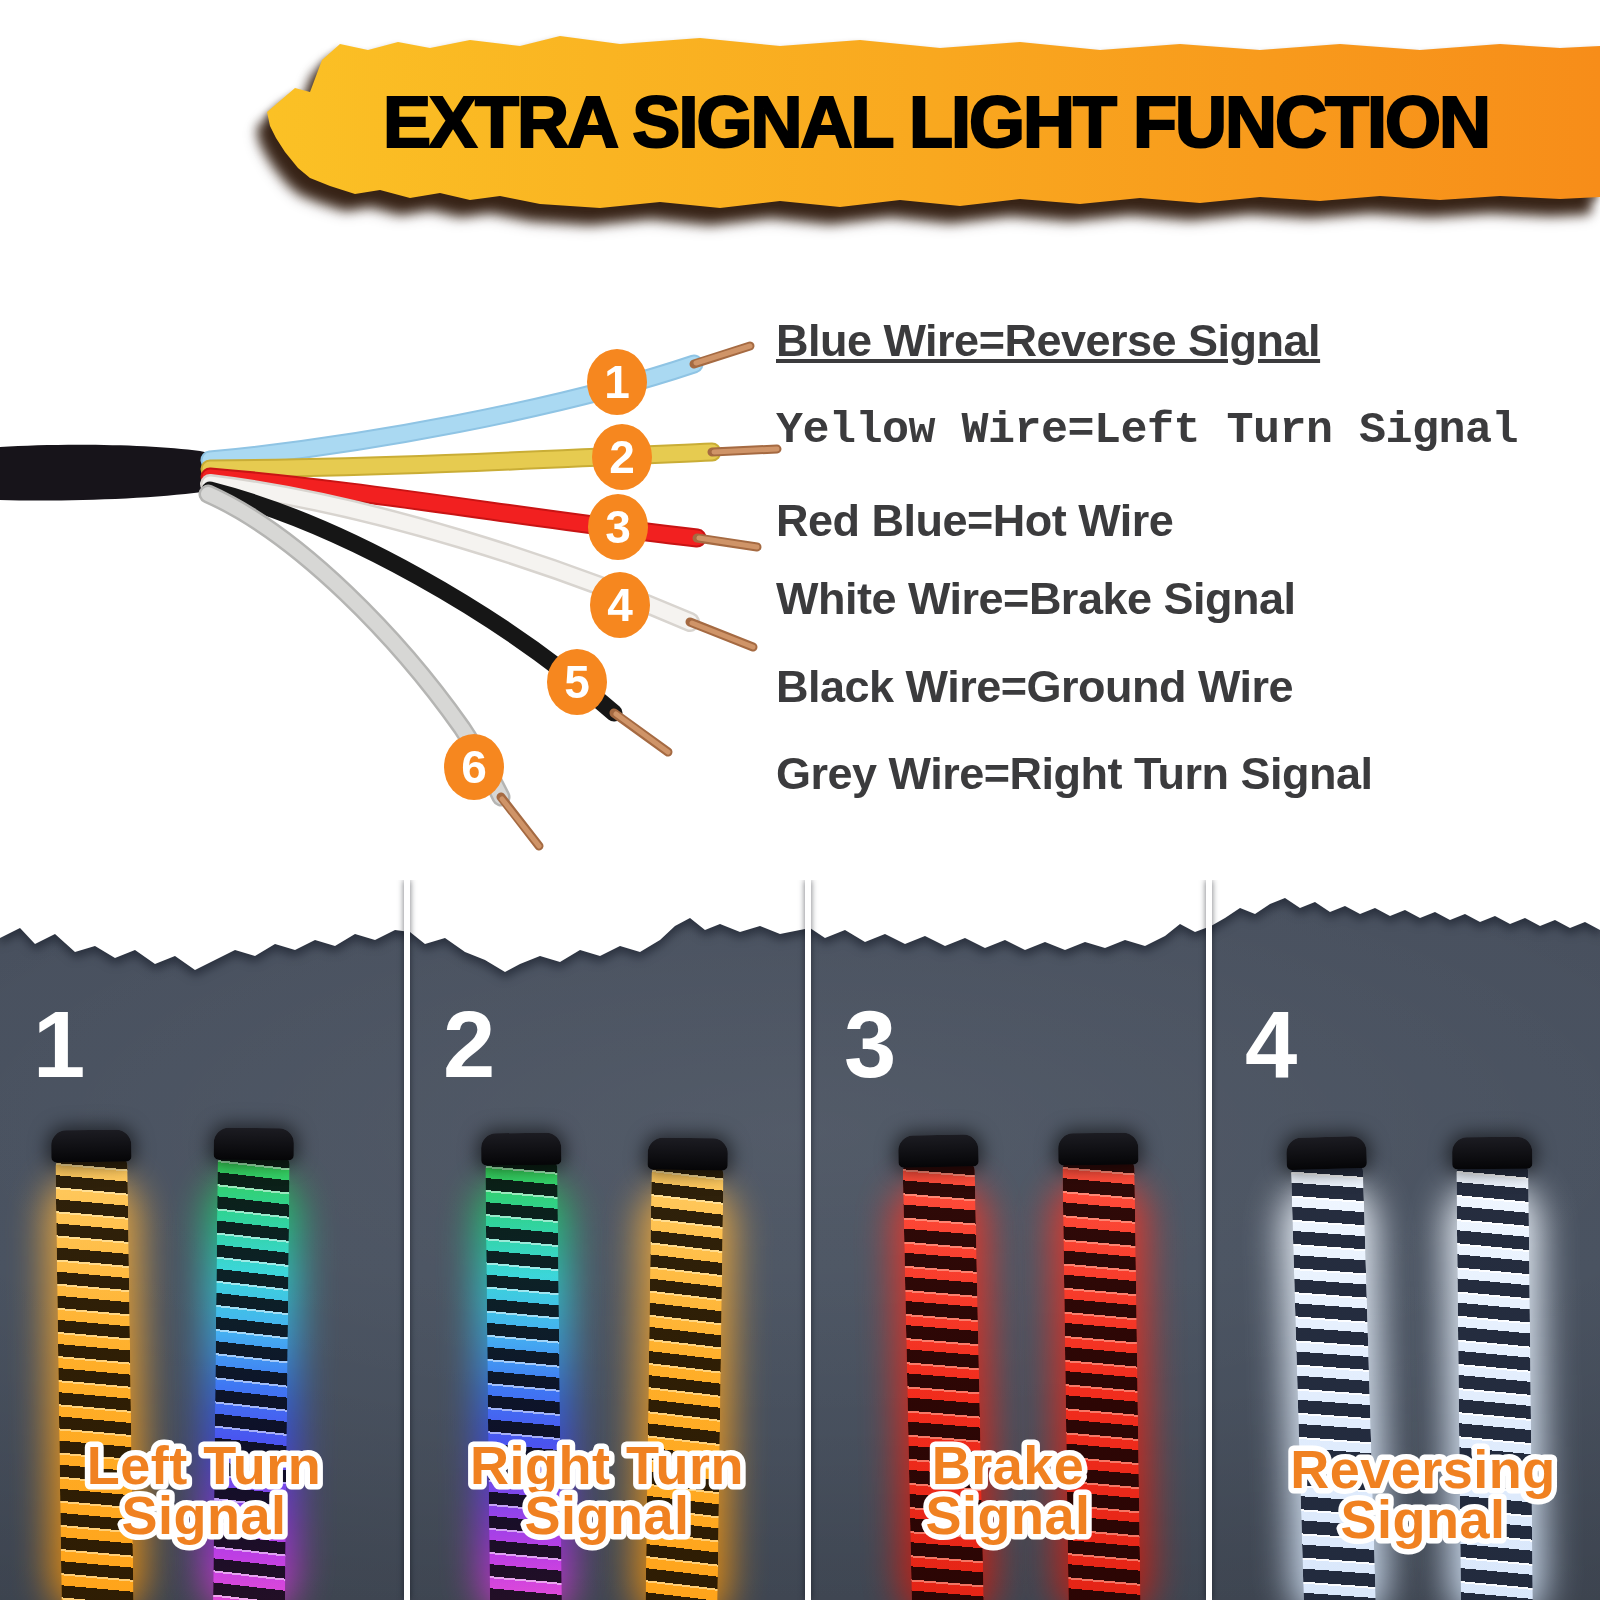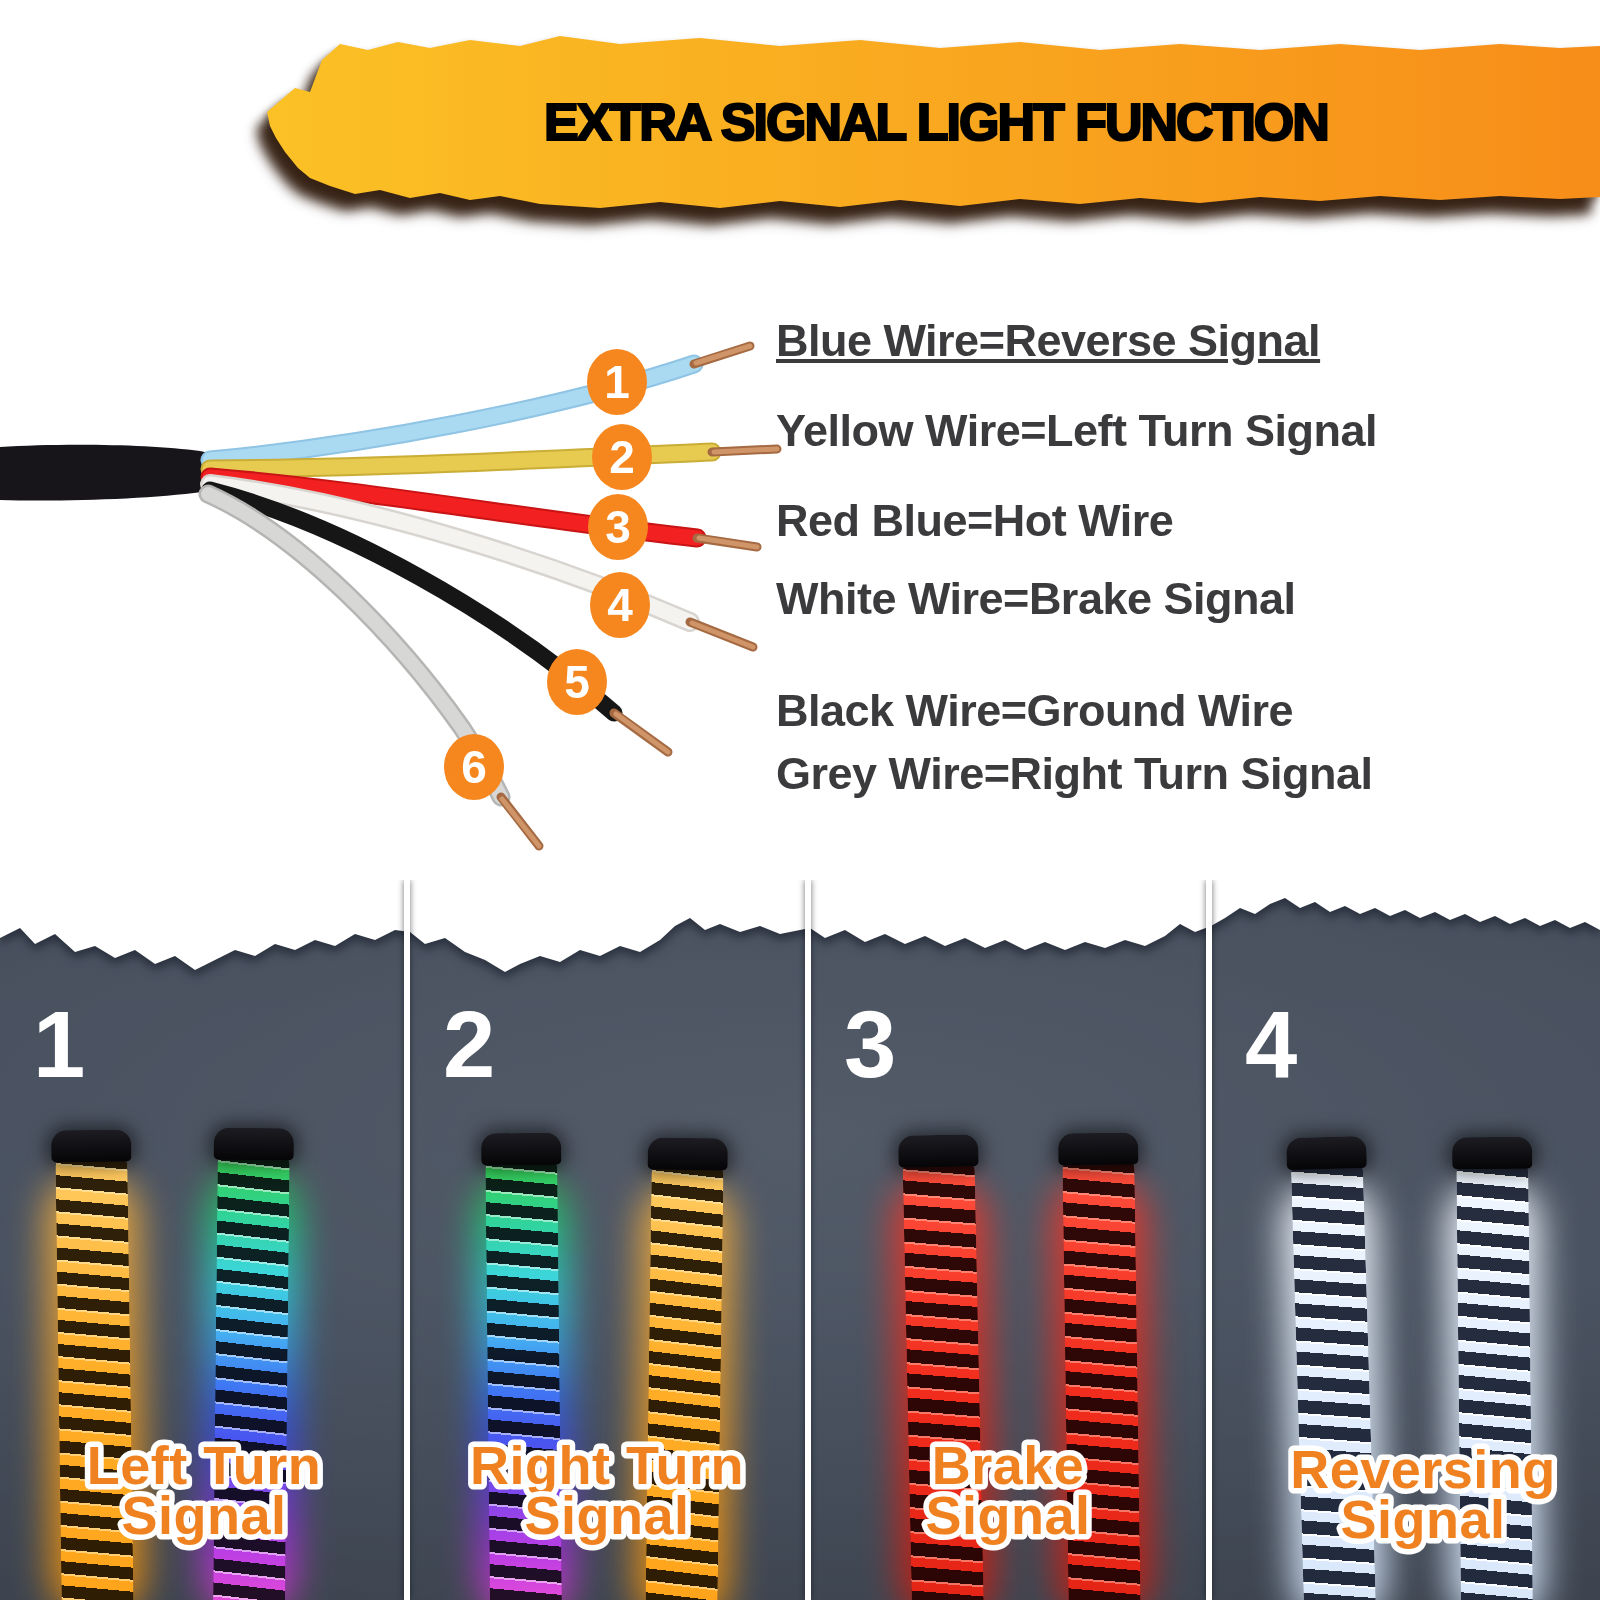--- a/index.html
+++ b/index.html
@@ -8,21 +8,21 @@
     position:relative; width:1600px; height:1600px; overflow:hidden;
     background:#ffffff; font-family:"Liberation Sans", sans-serif;
   }
 
   
   .banner-svg { position:absolute; left:0; top:0; width:1600px; height:260px; }
   .banner-shape { filter: drop-shadow(-9px 15px 6px rgba(40,18,4,0.88)) drop-shadow(-2px 4px 3px rgba(40,18,4,0.45)); }
   .banner-title {
     position:absolute; left:272px; top:74px; width:1328px; height:96px;
     line-height:96px; text-align:center;
-    font-size:52px; font-weight:bold; letter-spacing:-2px; color:#000;
+    font-size:72px; font-weight:bold; letter-spacing:-2px; color:#000;
     -webkit-text-stroke:2.2px #000; white-space:nowrap;
   }
 
   
   .wires-svg { position:absolute; left:0; top:240px; width:1600px; height:660px; }
   .legend-line {
     position:absolute; left:776px; white-space:nowrap;
     font-size:45px; font-weight:bold; color:#3b3b3d; letter-spacing:-0.5px;
   }
 
@@ -169,24 +169,24 @@
       <ellipse cx="620" cy="605" rx="30" ry="33" fill="#f6871f"></ellipse>
       <text x="620" y="621">4</text>
       <ellipse cx="577" cy="682" rx="30" ry="33" fill="#f6871f"></ellipse>
       <text x="577" y="698">5</text>
       <ellipse cx="474" cy="767" rx="30" ry="33" fill="#f6871f"></ellipse>
       <text x="474" y="783">6</text>
     </g>
   </svg>
 
   <div class="legend-line" style="top:315px;text-decoration:underline;">Blue Wire=Reverse Signal</div>
-  <div class="legend-line" style="top:405px;">Yellow Wire=Left Turn Signal</div>
+  <div class="legend-line" style="top:405px;font-family:Liberation Mono, monospace;">Yellow Wire=Left Turn Signal</div>
   <div class="legend-line" style="top:495px;">Red Blue=Hot Wire</div>
   <div class="legend-line" style="top:573px;">White Wire=Brake Signal</div>
-  <div class="legend-line" style="top:685px;">Black Wire=Ground Wire</div>
+  <div class="legend-line" style="top:661px;">Black Wire=Ground Wire</div>
   <div class="legend-line" style="top:748px;text-align:right;">Grey Wire=Right Turn Signal</div>
 
   <div class="panels-wrap">
 
     <div class="panel-col col-1">
       <div class="whip amber" style="left:55px; top:250px; height:470px; transform:rotate(-0.8deg);">
         <div class="glow"></div>
         <div class="body" style="height:460px;"></div>
         <div class="cap"></div>
       </div>

